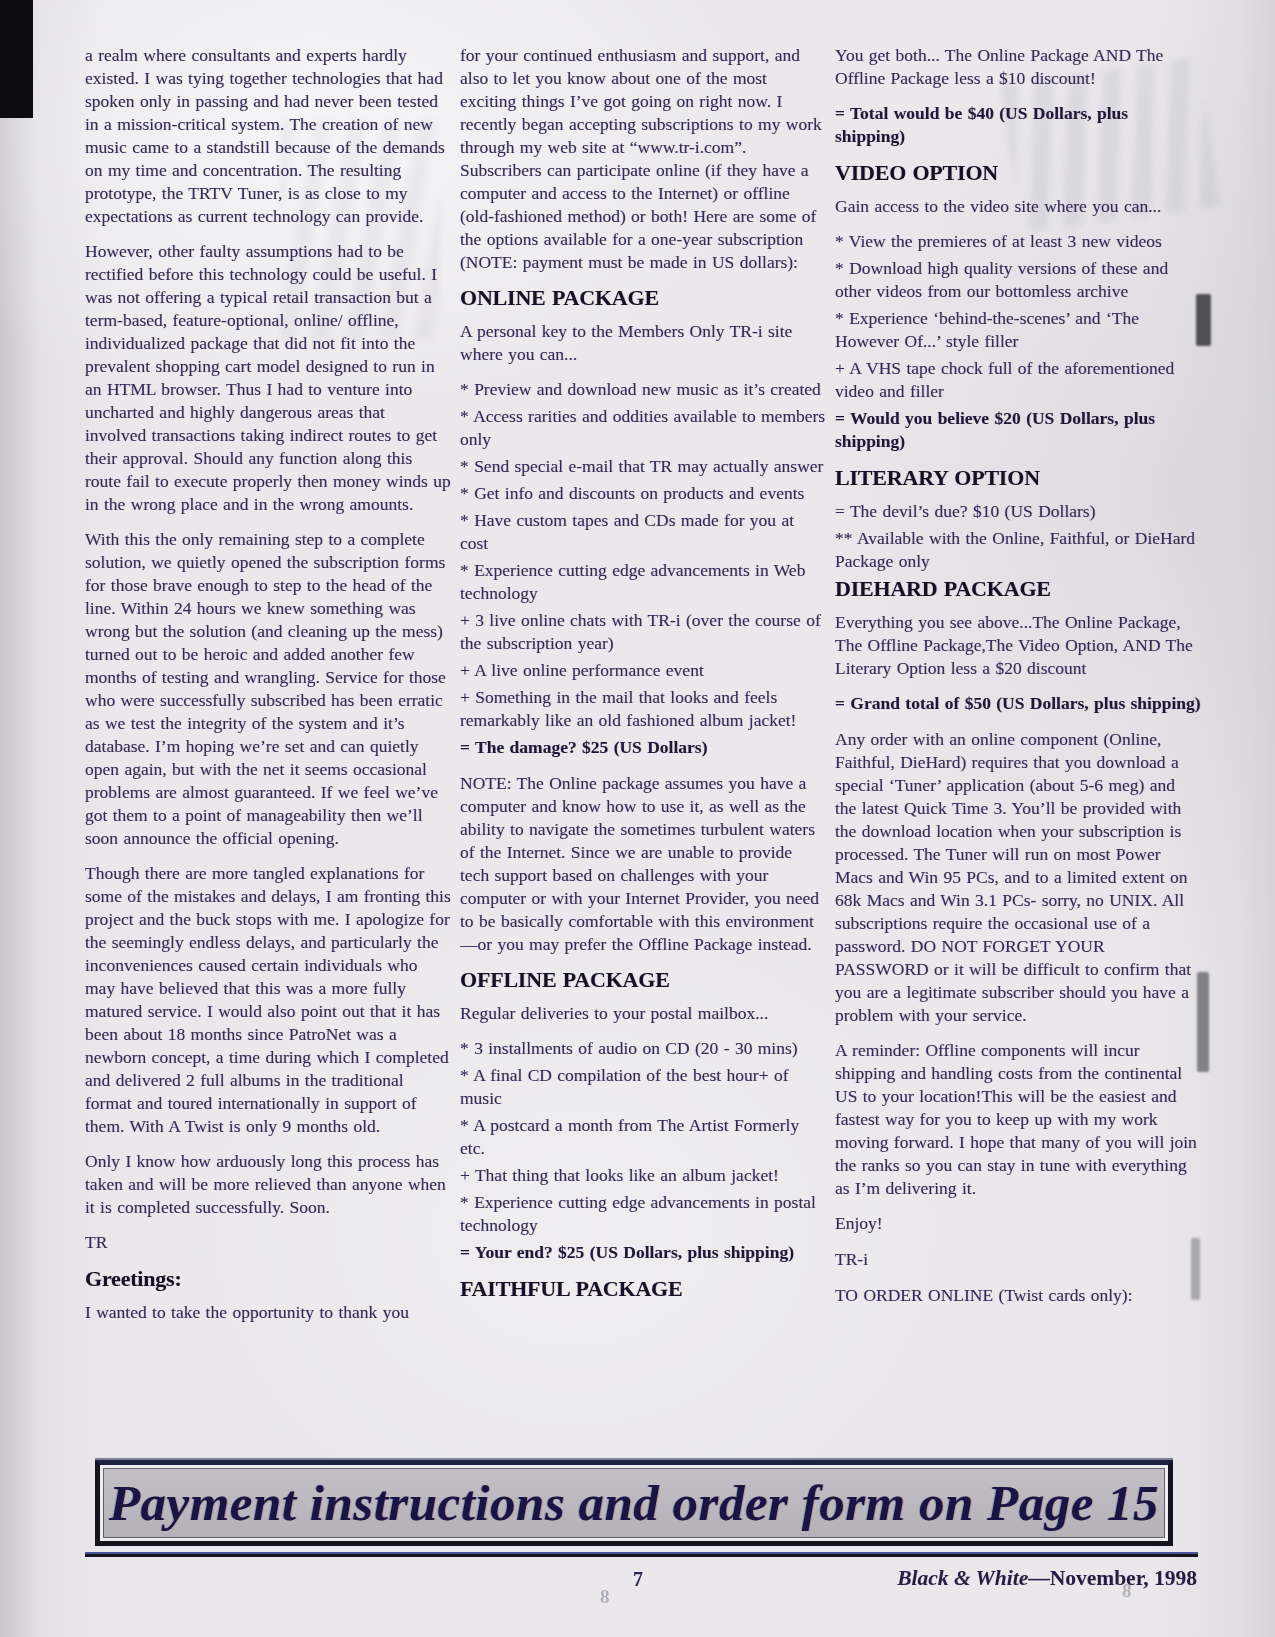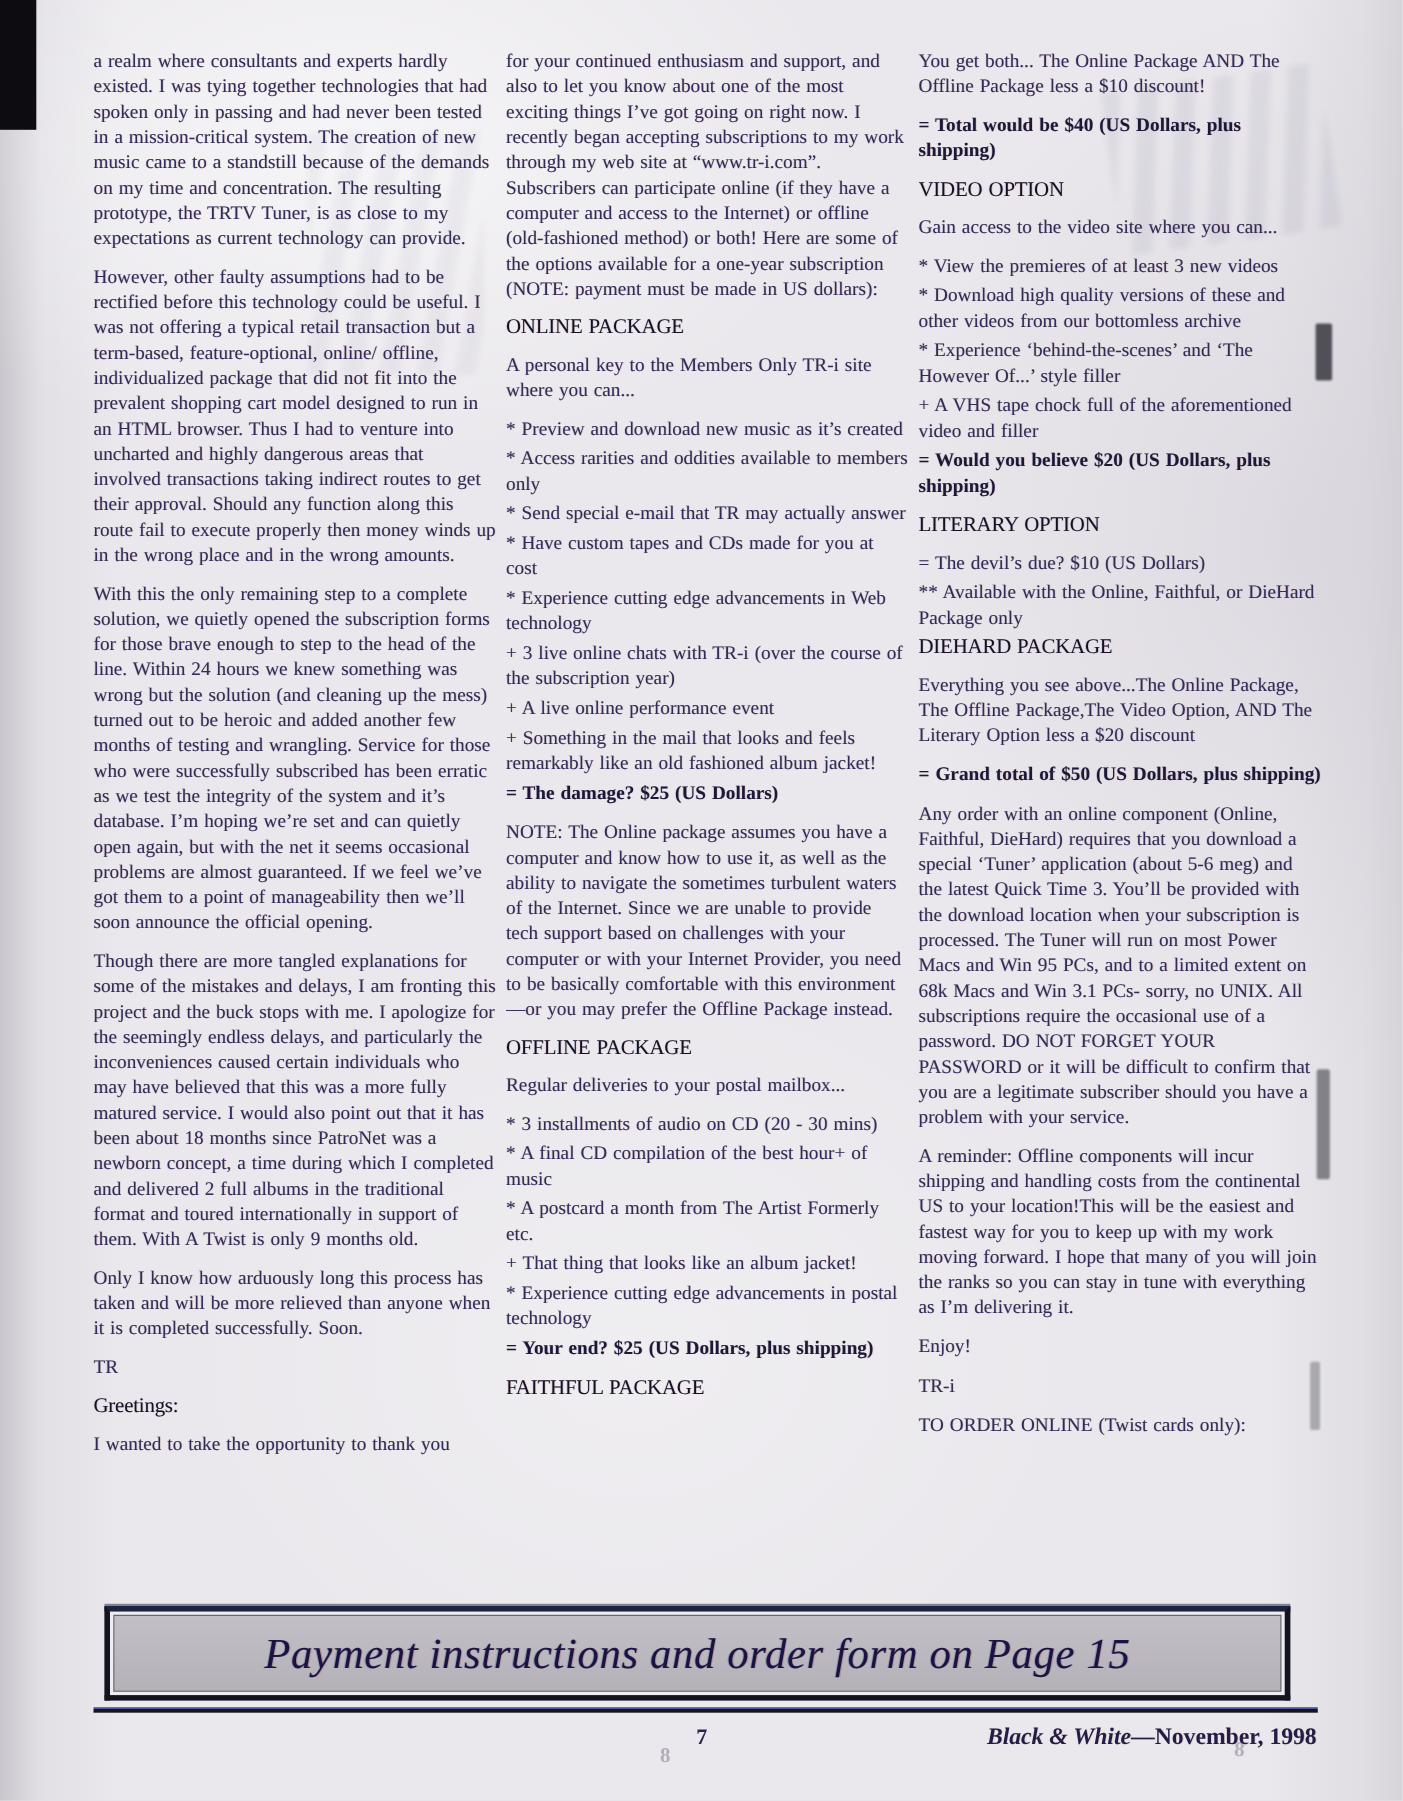--- a/index.html
+++ b/index.html
@@ -31,35 +31,35 @@
     position:absolute;left:85px;top:44px;width:1118px;height:1412px;
     display:flex;gap:9px;overflow:hidden;
   }
   .col{flex:0 0 366px;max-width:366px;overflow:hidden;}
   .blk{
     color:#322b58;
     font-size:17.5px;line-height:23px;word-spacing:1px;
     text-shadow:0.6px 0 0 rgba(160,50,30,0.18), -0.6px 0 0 rgba(30,70,130,0.15);
   }
   .p{margin:0 0 12px 0;font-family:Liberation Serif, serif;}
-  .h{font-weight:normal;color:#151026;font-size:19px;letter-spacing:-0.2px;margin:4px 0 11px 0;}
+  .h{font-weight:bold;color:#151026;font-size:22px;letter-spacing:-0.2px;margin:4px 0 11px 0;}
   .b{font-weight:bold;color:#1d1738;margin:3px 0 13px 0;}
   .li{margin:2px 0 4px 0;}
   .sig{margin:0 0 13px 0;}
 
   .banner{
     position:absolute;left:95px;top:1460px;width:1068px;height:76px;
     background:linear-gradient(#c3c1c7,#b3b1b7);
     border:5px solid #14141f;
     border-top-color:#1c2240;
     box-shadow:inset 0 0 0 3px #efedf1, inset 0 0 0 4px rgba(25,25,40,0.55), 0 -2px 0 rgba(20,25,60,0.5);
     display:flex;align-items:center;justify-content:center;
   }
   .banner-text{
-    font-style:italic;font-weight:normal;font-size:39px;color:#191443;
+    font-style:italic;font-weight:bold;font-size:51px;color:#191443;
     letter-spacing:0.5px;
     text-shadow:1px 0 0 rgba(150,40,30,0.25), -1px 0 0 rgba(30,60,130,0.25);
   }
   .footer-rule{
     position:absolute;left:85px;top:1552px;width:1113px;height:5px;
     background:linear-gradient(#49549b 0 2px,#15151d 2px 100%);
   }
   .footer-page-num{
     position:absolute;left:618px;top:1568px;width:40px;text-align:center;
     font-weight:bold;font-size:20px;color:#2c2752;
@@ -95,20 +95,21 @@
         <div class="blk h">Greetings:</div>
         <div class="blk p">I wanted to take the opportunity to thank you</div>
       </div>
       <div class="col">
         <div class="blk p">for your continued enthusiasm and support, and also to let you know about one of the most exciting things I’ve got going on right now.  I recently began accepting subscriptions to my work through my web site at “www.tr-i.com”. Subscribers can participate online (if they have a computer and access to the Internet) or offline (old-fashioned method) or both!  Here are some of the options available for a one-year subscription (NOTE: payment must be made in US dollars):</div>
         <div class="blk h">ONLINE PACKAGE</div>
         <div class="blk p">A personal key to the Members Only TR-i site where you can...</div>
         <div class="blk li">* Preview and download new music as it’s created</div>
         <div class="blk li">* Access rarities and oddities available to members only</div>
         <div class="blk li">* Send special e-mail that TR may actually answer</div>
+        <div class="blk li">* Get info and discounts on products and events</div>
         <div class="blk li">* Have custom tapes and CDs made for you at cost</div>
         <div class="blk li">* Experience cutting edge advancements in Web technology</div>
         <div class="blk li">+ 3 live online chats with TR-i (over the course of the subscription year)</div>
         <div class="blk li">+ A live online performance event</div>
         <div class="blk li">+ Something in the mail that looks and feels remarkably like an old fashioned album jacket!</div>
         <div class="blk b">= The damage?  $25 (US Dollars)</div>
         <div class="blk p">NOTE: The Online package assumes you have a computer and know how to use it, as well as the ability to navigate the sometimes turbulent waters of the Internet.  Since we are unable to provide tech support based on challenges with your computer or with your Internet Provider, you need to be basically comfortable with this environment —or you may prefer the Offline Package instead.</div>
         <div class="blk h">OFFLINE PACKAGE</div>
         <div class="blk p">Regular deliveries to your postal mailbox...</div>
         <div class="blk li">* 3 installments of audio on CD (20 - 30 mins)</div>

